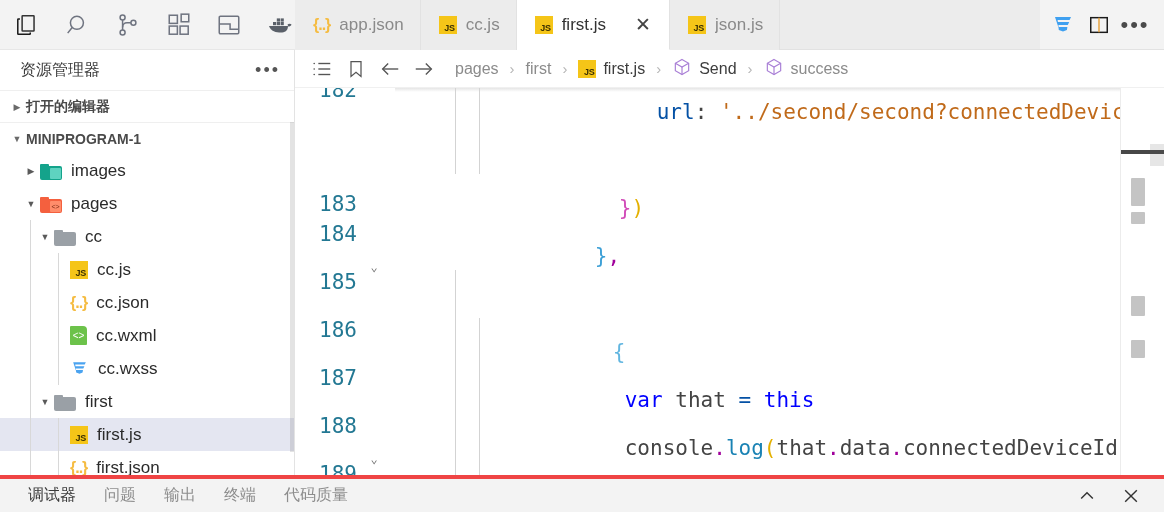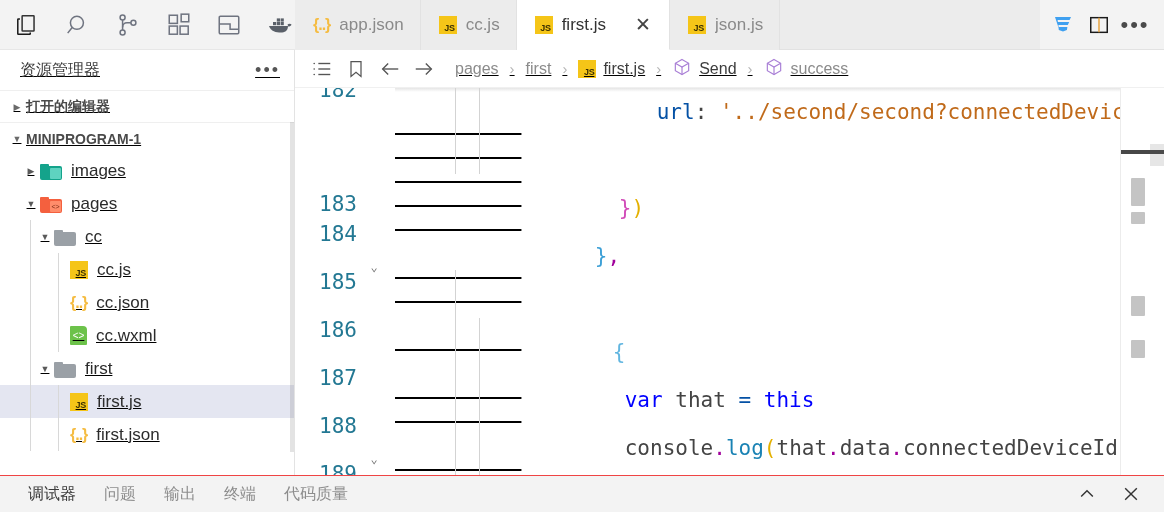--- a/index.html
+++ b/index.html
@@ -102,21 +102,21 @@
   }
   .ic-json { color: #f5bc42; font-size: 16px; font-weight: bold; letter-spacing: -1px; }
   .ic-wxml {
     width: 17px; height: 19px; background: #6cc24a; color: #fff;
     font-size: 10px; display:flex; align-items:center; justify-content:center;
     border-radius: 1px 4px 1px 1px;
   }
   .ic-wxss { color: #4aa3f0; font-size: 17px; font-weight: bold; }
 
   
-  .main-row { flex: 1 1 auto; display: flex; min-height: 0; text-decoration: underline; }
+  .main-row { flex: 1 1 auto; display: flex; min-height: 0; }
 
   
   .sidebar {
     width: 295px; flex: 0 0 295px;
     background: #ffffff;
     display: flex; flex-direction: column;
     border-right: 1px solid #e3e3e3;
     overflow: hidden;
     position: relative;
   }
@@ -284,21 +284,21 @@
     position: absolute; left: 0; right: 0; top: 0; height: 4px;
     background: linear-gradient(to bottom, rgba(0,0,0,0.10), rgba(0,0,0,0));
     pointer-events: none;
   }
 
   
   .panel {
     height: 37px; flex: 0 0 37px;
     display: flex; align-items: center;
     background: #f3f3f3;
-    border-top: 1px solid #ef4444;
+    border-top: 4px solid #ef4444;
   }
   .panel-tabs { display: flex; align-items: center; padding-left: 28px; gap: 28px; }
   .panel-tab {
     font-size: 16px; color: #8d8d8d; cursor: pointer;
     position: relative; padding: 2px 0;
   }
   .panel-tab.active { color: #3b3b3b; }
   .panel-actions { margin-left: auto; display: flex; align-items: center; gap: 14px; padding-right: 18px; }
   .panel-act { width: 30px; height: 26px; display: flex; align-items: center; justify-content: center; color: #444; cursor: pointer; }
 </style>
@@ -465,20 +465,30 @@
           <span class="label">cc.json</span>
         </div>
 
         <div class="tree-row" style="padding-left:70px;">
           <span class="guide" style="left:30px;"></span>
             <span class="guide" style="left:58px;"></span>
           <span class="ficon ic-wxml">&lt;&gt;</span>
           <span class="label">cc.wxml</span>
         </div>
 
+        <div class="tree-row" style="padding-left:70px;">
+          <span class="guide" style="left:30px;"></span>
+            <span class="guide" style="left:58px;"></span>
+          <span class="ficon ic-wxss">
+            <svg width="19" height="19" viewBox="0 0 24 24" fill="#4aa3f0">
+              <path d="M4 4 h16 l-1.4 3 H6.6 l.3 2 H18.2 l-1.4 3 H7.4 l.3 2 H16.4 l-.5 3 -3.9 1.6 -4.2 -1.6 -.25 -2.2"></path>
+            </svg>
+          </span>
+          <span class="label">cc.wxss</span>
+        </div>
 
         <div class="tree-row" style="padding-left:36px;">
           <span class="guide" style="left:30px;"></span>
           <span class="twisty">▼</span>
           <span class="folder-ic folder-plain">
             <span class="tabtop"></span>
               <span class="body"></span>
           </span>
           <span class="label">first</span>
         </div>

